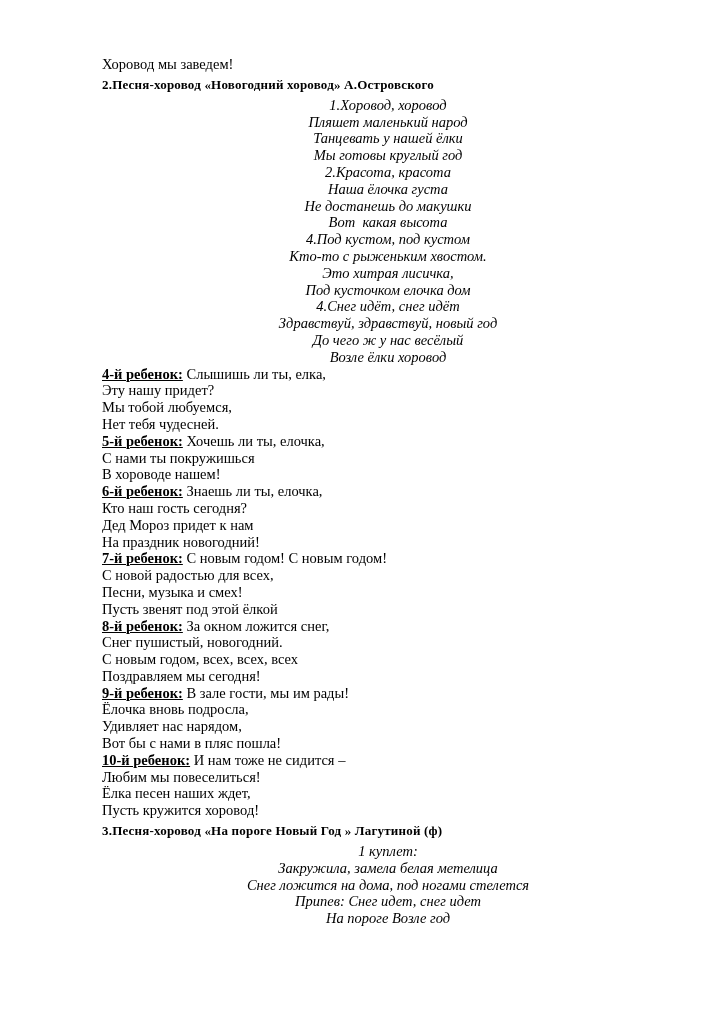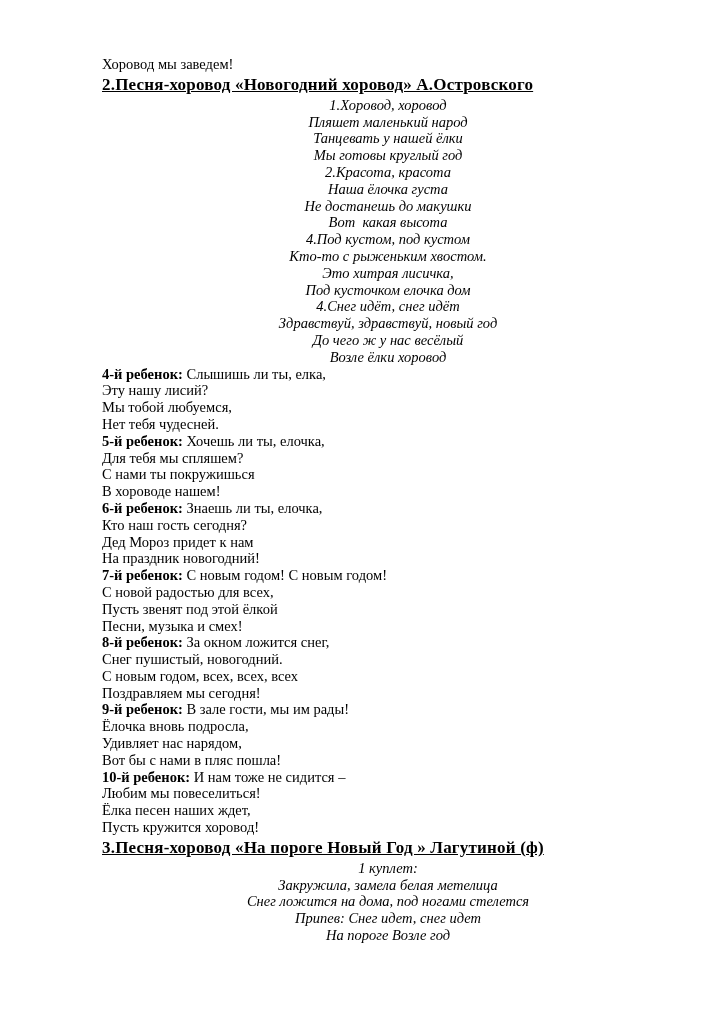--- a/index.html
+++ b/index.html
@@ -12,31 +12,30 @@
     font-family: "Liberation Serif", serif;
     font-size: 14.5px;
     line-height: 16.8px;
     padding: 56px 50px 0 102px;
     box-sizing: border-box;
     overflow: hidden;
   }
   p { margin: 0; }
   .heading {
     font-weight: bold;
-    text-decoration: underline;
-    font-size: 17px;
+    font-size: 13px;
     line-height: 24px;
     letter-spacing: 0.2px;
   }
   .verse {
     font-style: italic;
     text-align: center;
     white-space: pre-wrap;
   }
-  .lbl { font-weight: bold; }
+  .lbl { font-weight: bold; text-decoration: underline; }
 </style>
 </head>
 <body>
 
 <div class="page">
 
   <p class="line">Хоровод мы заведем!</p>
 
   <p class="heading">2.Песня-хоровод «Новогодний хоровод» А.Островского</p>
 
@@ -54,44 +53,43 @@
     <p class="verse">Это хитрая лисичка,</p>
     <p class="verse">Под кусточком елочка дом</p>
     <p class="verse">4.Снег идёт, снег идёт</p>
     <p class="verse">Здравствуй, здравствуй, новый год</p>
     <p class="verse">До чего ж у нас весёлый</p>
     <p class="verse">Возле ёлки хоровод</p>
   </div>
 
   <div>
     <p class="line"><b class="lbl">4-й ребенок:</b> <span>Слышишь ли ты, елка,</span></p>
-    <p class="line">Эту нашу лисий?</p>
+    <p class="line">Эту нашу придет?</p>
     <p class="line">Мы тобой любуемся,</p>
     <p class="line">Нет тебя чудесней.</p>
   </div>
 
   <div>
     <p class="line"><b class="lbl">5-й ребенок:</b> <span>Хочешь ли ты, елочка,</span></p>
-    <p class="line">Для тебя мы спляшем?</p>
     <p class="line">С нами ты покружишься</p>
     <p class="line">В хороводе нашем!</p>
   </div>
 
   <div>
     <p class="line"><b class="lbl">6-й ребенок:</b> <span>Знаешь ли ты, елочка,</span></p>
     <p class="line">Кто наш гость сегодня?</p>
     <p class="line">Дед Мороз придет к нам</p>
     <p class="line">На праздник новогодний!</p>
   </div>
 
   <div>
     <p class="line"><b class="lbl">7-й ребенок:</b> <span>С новым годом! С новым годом!</span></p>
     <p class="line">С новой радостью для всех,</p>
+    <p class="line">Песни, музыка и смех!</p>
     <p class="line">Пусть звенят под этой ёлкой</p>
-    <p class="line">Песни, музыка и смех!</p>
   </div>
 
   <div>
     <p class="line"><b class="lbl">8-й ребенок:</b> <span>За окном ложится снег,</span></p>
     <p class="line">Снег пушистый, новогодний.</p>
     <p class="line">С новым годом, всех, всех, всех</p>
     <p class="line">Поздравляем мы сегодня!</p>
   </div>
 
   <div>

